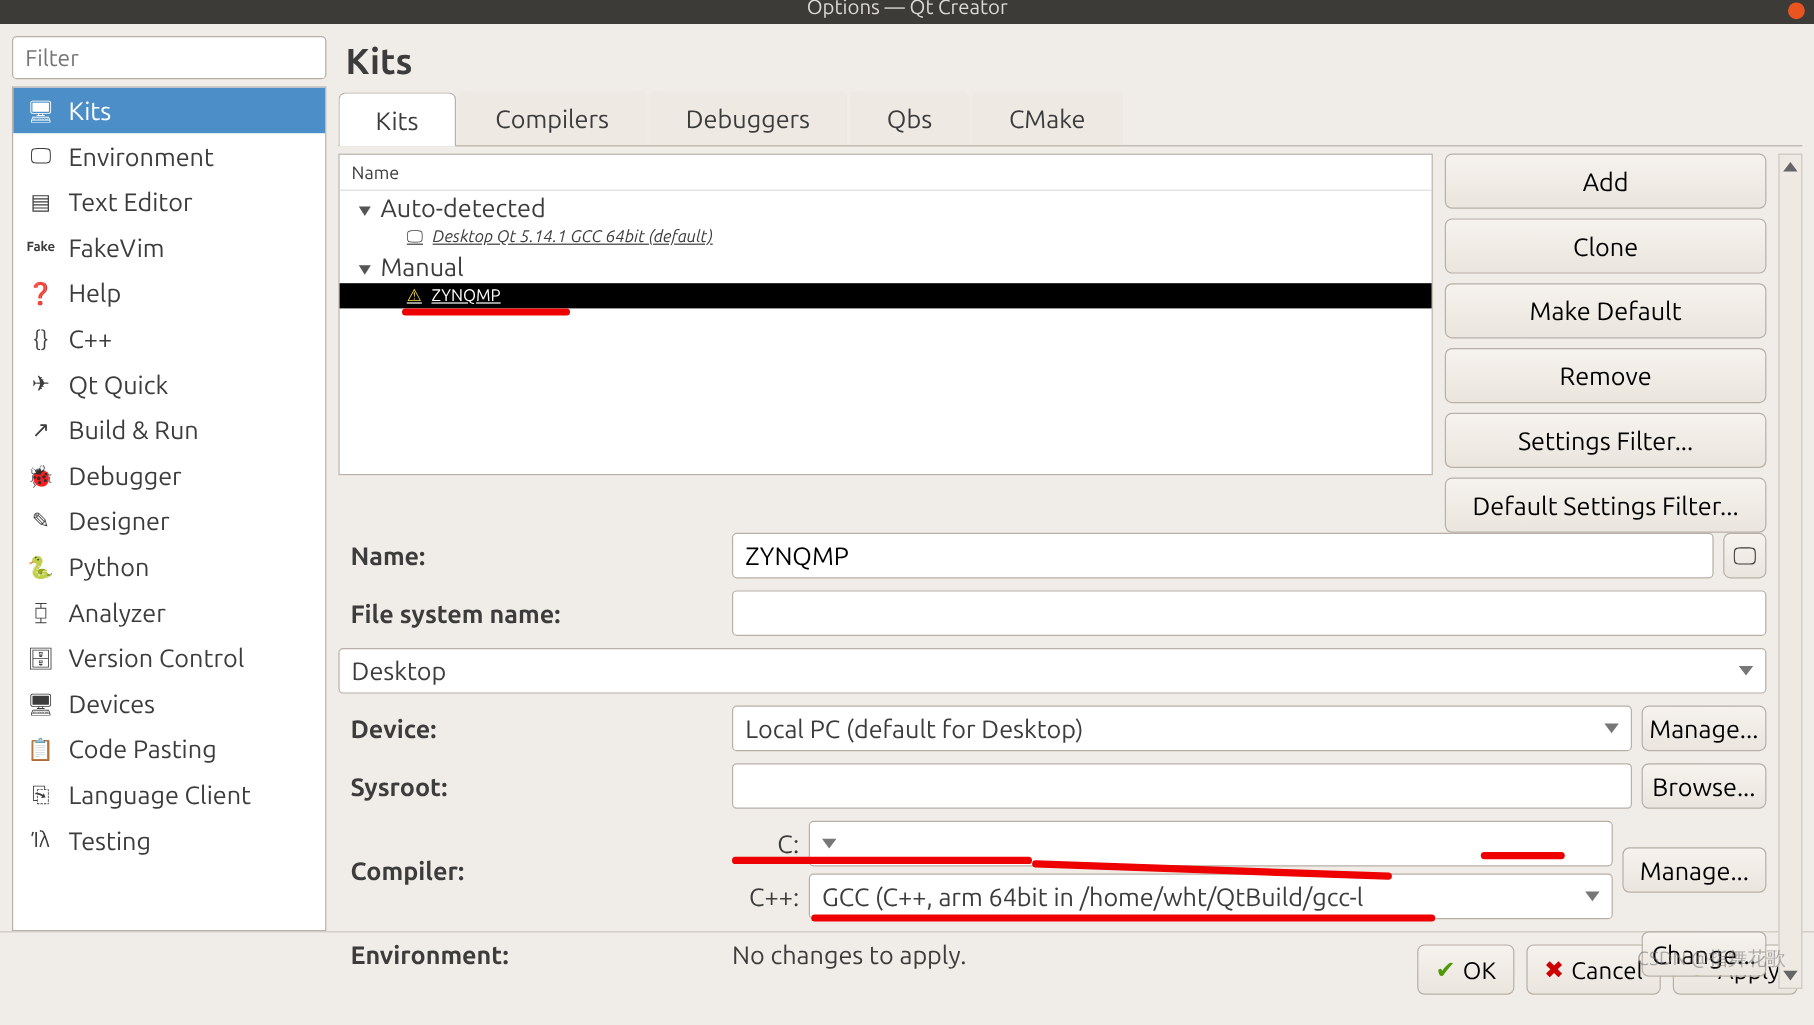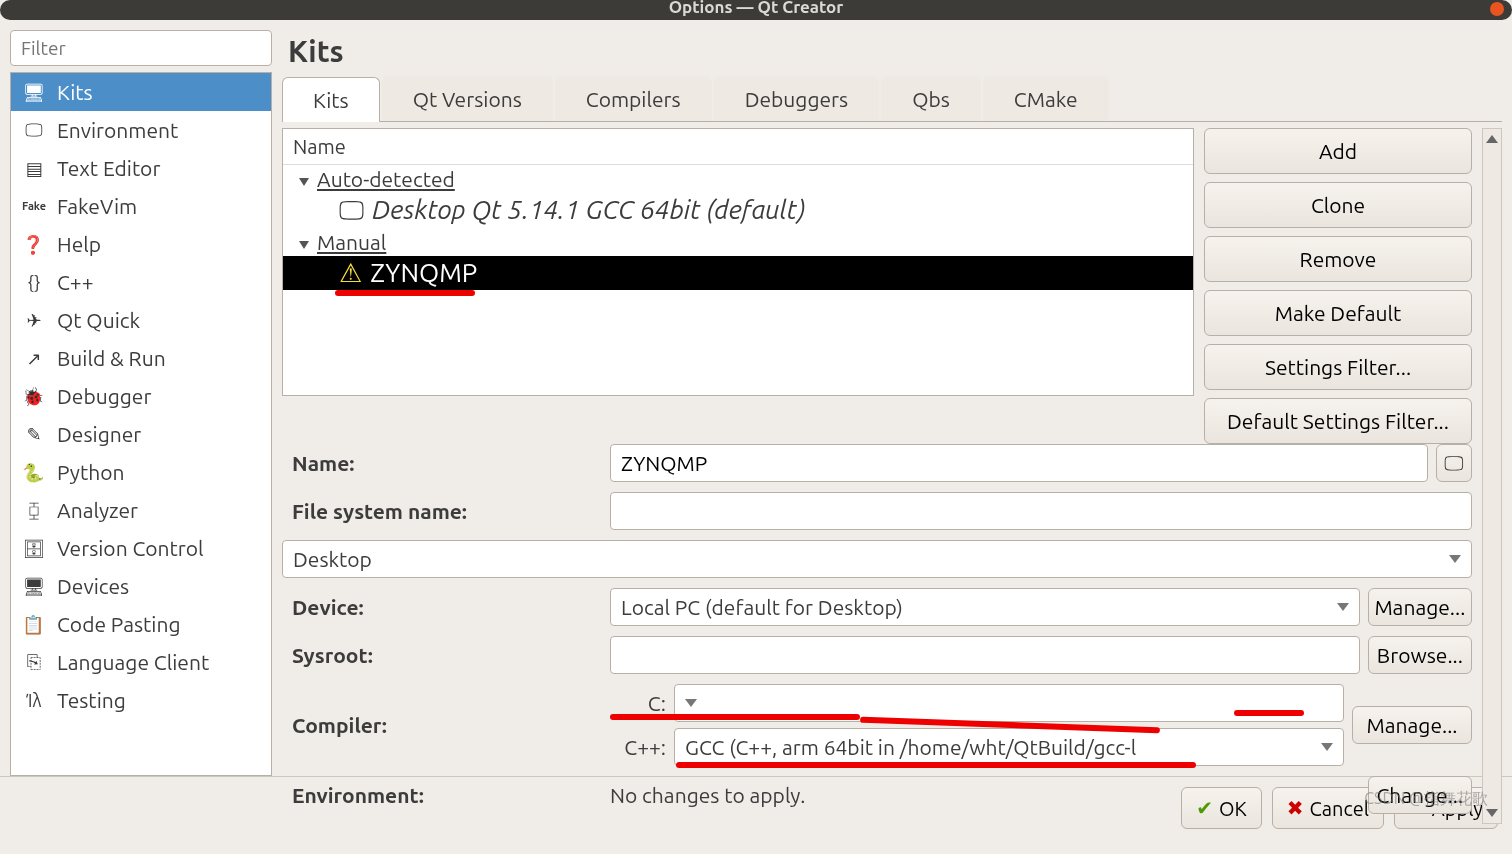--- a/index.html
+++ b/index.html
@@ -1,37 +1,37 @@
 <!DOCTYPE html>
 <html><head>
 <meta charset="utf-8">
 <style>
 * { box-sizing: border-box; margin: 0; padding: 0; font-family: "Ubuntu", "DejaVu Sans", sans-serif; }
 body { background: #f0ece7; width: 1512px; height: 854px; overflow: hidden; font-size: 20px; color: #3c3c3c; }
-.titlebar { background: #3c3b37; color: #dcd9d5; height: 20px; line-height: 14px; text-align: center; font-size: 17px; font-weight: bold; position: relative; border-radius: 10px; }
+.titlebar { background: #3c3b37; color: #dcd9d5; height: 20px; line-height: 14px; text-align: center; font-size: 17px; font-weight: normal; position: relative; }
 .titlebar .close { position: absolute; right: 8px; top: 2px; width: 14px; height: 14px; border-radius: 50%; background: #e95420; }
 .content { display: flex; height: 756px; padding: 10px 10px 0 10px; gap: 10px; }
 .sidebar { width: 262px; display: flex; flex-direction: column; }
 .filter-input { height: 36px; border: 1px solid #b8b0a6; border-radius: 4px; background: #fff; padding: 0 10px; font-size: 19px; color: #888; margin-bottom: 6px; width: 100%; }
 .navlist { border: 1px solid #b8b0a6; background: #fff; flex: 1; overflow: auto; }
 .navitem { display: flex; align-items: center; gap: 12px; padding: 7px 12px; font-size: 21px; cursor: pointer; }
 .navitem.selected { background: #4c8fc8; color: #fff; }
 .navitem .ico { width: 22px; display: inline-flex; justify-content: center; font-size: 18px; }
 .panel { flex: 1; display: flex; flex-direction: column; }
 h1.kits-title { font-size: 30px; font-weight: bold; margin: 4px 0 8px 6px; }
 .tabs { display: flex; border-bottom: 1px solid #b8b0a6; }
 .tab { padding: 10px 30px; font-size: 21px; border: 1px solid transparent; border-bottom: none; background: #eee9e3; cursor: pointer; border-top-left-radius: 6px; border-top-right-radius: 6px; margin-right: 2px; }
 .tab.active { background: #fff; border-color: #b8b0a6; position: relative; top: 1px; }
 .tabpage { flex: 1; display: flex; gap: 10px; margin-top: 6px; position: relative; }
 .tree-and-form { flex: 1; display: flex; flex-direction: column; }
 .treebox { border: 1px solid #b8b0a6; background: #fff; height: 268px; margin-bottom: 22px; }
-.tree-hdr { padding: 6px 10px; border-bottom: 1px solid #ddd; font-size: 20px; }
-.tree-group { padding: 2px 10px 2px 16px; font-size: 21px; text-decoration: underline; }
+.tree-hdr { padding: 6px 10px; border-bottom: 1px solid #ddd; font-size: 15px; }
+.tree-group { padding: 2px 10px 2px 16px; font-size: 21px; }
 .tree-group .twisty { display:inline-block; width:0; height:0; border-left:5px solid transparent; border-right:5px solid transparent; border-top:8px solid #555; margin-right:8px; vertical-align:middle; }
-.tree-item { padding: 2px 4px 2px 56px; font-size: 26px; font-style: italic; }
+.tree-item { padding: 2px 4px 2px 56px; font-size: 14px; font-style: italic; text-decoration: underline; }
 .tree-item .mon-ico { font-style: normal; margin-right: 8px; }
 .tree-item.sel { background: #000000; color: #fff; font-style: normal; padding-left: 56px; position: relative; }
 .tree-item.sel .warn { color: #f5dd3b; margin-right: 8px; }
 .redline { position: absolute; height: 6px; background: #e00; border-radius: 3px; left: 52px; width: 140px; bottom: -6px; }
 .button-col { width: 268px; display: flex; flex-direction: column; gap: 8px; }
 .btn { border: 1px solid #b8b0a6; background: linear-gradient(#f6f2ed,#eae5de); border-radius: 6px; padding: 10px 6px; font-size: 21px; cursor: pointer; text-align: center; }
 .form-row { display: flex; align-items: center; margin-bottom: 10px; min-height: 38px; }
 .form-row .lbl { width: 328px; font-size: 21px; padding-left: 10px; font-weight: bold; }
 .form-row .ctl { flex: 1; display: flex; gap: 8px; align-items: center; }
 input.text, .combo, .env-text { height: 38px; border: 1px solid #b8b0a6; border-radius: 4px; background: #fff; padding: 0 10px; font-size: 21px; width: 100%; }
@@ -134,42 +134,41 @@
           <span class="ico">Ίλ</span>
           <span>Testing</span>
         </div>
     </div>
   </div>
 
   <div class="panel">
     <h1 class="kits-title">Kits</h1>
     <div class="tabs">
       <div class="tab active">Kits</div>
-      <div class="tab">Qt Versions</div>
       <div class="tab">Compilers</div>
       <div class="tab">Debuggers</div>
       <div class="tab">Qbs</div>
       <div class="tab">CMake</div>
     </div>
 
     <div class="tabpage">
       <div class="tree-and-form">
         <div style="display:flex; gap:10px;">
           <div class="treebox" style="flex:1;">
             <div class="tree-hdr">Name</div>
             <div class="tree-group"><span class="twisty"></span><span>Auto-detected</span></div>
             <div class="tree-item"><span class="mon-ico">🖵</span><span>Desktop Qt 5.14.1 GCC 64bit (default)</span></div>
             <div class="tree-group"><span class="twisty"></span><span>Manual</span></div>
             <div class="tree-item sel"><span class="warn">⚠</span><span>ZYNQMP</span><span class="redline"></span></div>
           </div>
           <div class="button-col">
             <button class="btn">Add</button>
             <button class="btn">Clone</button>
+            <button class="btn">Make Default</button>
             <button class="btn">Remove</button>
-            <button class="btn">Make Default</button>
             <button class="btn">Settings Filter...</button>
             <button class="btn">Default Settings Filter...</button>
           </div>
         </div>
 
         <div class="form-row">
           <div class="lbl">Name:</div>
           <div class="ctl">
             <input class="text" value="ZYNQMP" style="">
             <div class="icon-btn">

